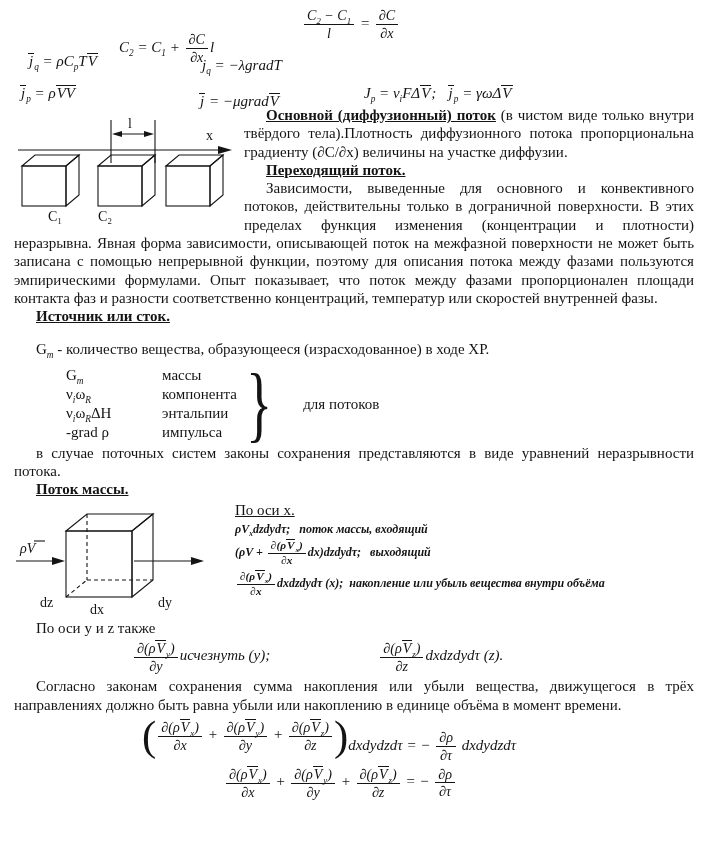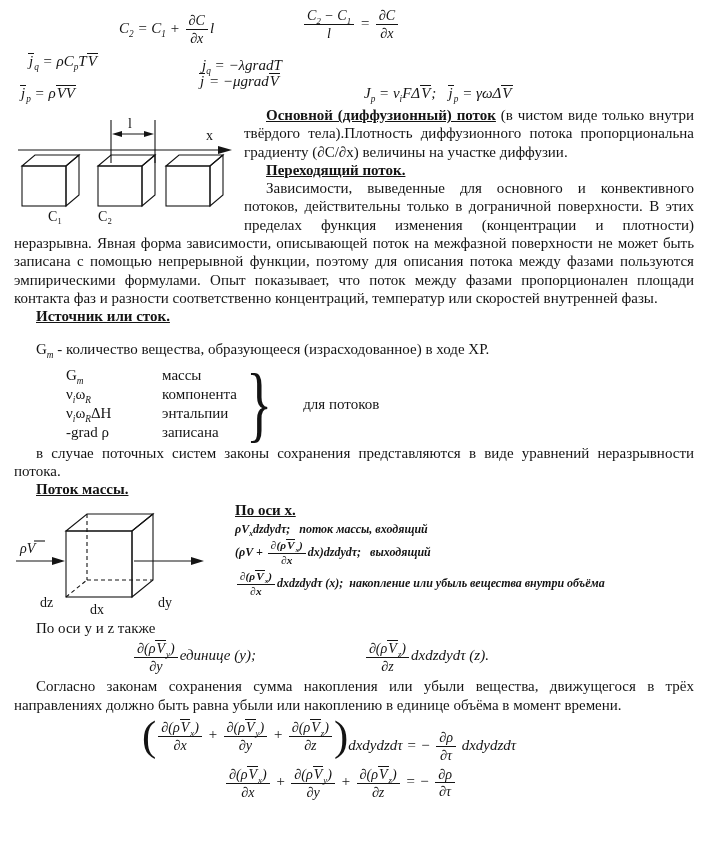--- a/index.html
+++ b/index.html
@@ -23,26 +23,26 @@
   .ov{display:inline-block;border-top:1px solid currentColor;line-height:1.02;padding:0 1px;font-style:italic;}
   .frac{display:inline-flex;flex-direction:column;align-items:center;vertical-align:middle;line-height:1.05;font-size:0.94em;margin:0 2px;}
   .num{border-bottom:1px solid currentColor;padding:0 3px 1px 3px;}
   .den{padding:1px 3px 0 3px;}
   .grp{display:inline-flex;align-items:center;}
   .bigp{font-size:285%;line-height:0.5;font-style:normal;font-weight:400;}
 
   
   .topf{position:relative;height:102px;}
   .topf .formula{position:absolute;}
-  .f1a{left:105px;top:9px;}
+  .f1a{left:105px;top:28px;}
   .f1b{left:288px;top:4px;}
   .f2a{left:14px;top:48px;}
   .f2b{left:188px;top:52px;}
   .f3a{left:6px;top:80px;text-align:right;}
-  .f3b{left:185px;top:68px;}
+  .f3b{left:185px;top:88px;}
   .f3c{left:350px;top:80px;}
 
   
   .diag1{float:left;width:222px;height:114px;margin:4px 8px 2px 0;}
   .diag2{float:left;width:213px;height:114px;margin:2px 8px 2px 0;}
   svg line,svg path,svg rect,svg polyline{stroke:#141414;stroke-width:1.1;fill:none;}
   svg .dash{stroke-dasharray:4 3;}
   svg polygon{fill:#141414;stroke:none;}
   svg text{font-family:"Liberation Serif","DejaVu Serif",serif;font-size:14px;fill:#141414;stroke:none;}
   .clear{clear:both;}
@@ -51,21 +51,21 @@
   .gmline{margin-top:14px;text-indent:22px;}
 
   
   .blist{display:flex;align-items:center;margin:6px 0 0 52px;}
   .bl-grid{display:grid;grid-template-columns:96px auto;line-height:19px;}
   .bl-grid .formula{font-size:15px;}
   .brace{font-size:84px;line-height:0.95;transform:scaleX(0.65);margin:0 2px;font-style:normal;}
   .bl-caption{margin-left:22px;}
 
   
-  .axhead{margin:2px 0 3px 0;font-weight:bold;}
+  .axhead{margin:2px 0 3px 0;}
   .axhead span{text-decoration:underline;}
   .m-line{margin:3px 0;font-size:12px;font-weight:bold;}
   .m1{margin-left:10px;}
   .rowyz{display:flex;gap:108px;margin:3px 0 4px 118px;}
   .finals{margin-top:5px;}
   .fin1{margin-left:128px;margin-bottom:3px;}
   .fin2{margin-left:210px;}
 </style>
 </head>
 <body>
@@ -120,21 +120,21 @@
 
   <div class="blist">
     <div class="bl-grid">
       <span class="formula"><span class="rm">G</span><sub>m</sub></span>
       <span>массы</span>
       <span class="formula"><span class="rm">ν</span><sub>i</sub><span class="rm">ω</span><sub>R</sub></span>
       <span>компонента</span>
       <span class="formula"><span class="rm">ν</span><sub>i</sub><span class="rm">ω</span><sub>R</sub><span class="rm">ΔH</span></span>
       <span>энтальпии</span>
       <span class="formula"><span class="rm">-grad ρ</span></span>
-      <span>записана</span>
+      <span>импульса</span>
     </div>
     <span class="brace">}</span>
     <span class="bl-caption">для потоков</span>
   </div>
 
   <p>в случае поточных систем законы сохранения представляются в виде уравнений неразрывности потока.</p>
   <p class="h"><b>Поток массы.</b></p>
 
   <div>
     <svg class="diag2" viewBox="0 0 213 114">
@@ -156,21 +156,21 @@
     </svg>
     <p class="axhead noind"><span>По оси x.</span></p>
     <div class="formula m-line m1"><span class="it">ρV</span><sub>x</sub><span class="it">dzdydτ;   поток массы, входящий</span></div>
     <div class="formula m-line"><span class="it">(ρV + </span><span class="frac"><span class="num"><span class="it">∂(ρ</span><span class="ov">V</span><sub>x</sub><span class="it">)</span></span><span class="den"><span class="it">∂x</span></span></span><span class="it">dx)dzdydτ;   выходящий</span></div>
     <div class="formula m-line"><span class="frac"><span class="num"><span class="it">∂(ρ</span><span class="ov">V</span><sub>x</sub><span class="it">)</span></span><span class="den"><span class="it">∂x</span></span></span><span class="it">dxdzdydτ (x);  накопление или убыль вещества внутри объёма</span></div>
   </div>
   <div class="clear"></div>
 
   <p>По оси у и z также</p>
   <div class="rowyz">
-    <span class="formula"><span class="frac"><span class="num"><span class="it">∂(ρ</span><span class="ov">V</span><sub>y</sub><span class="it">)</span></span><span class="den"><span class="it">∂y</span></span></span><span class="it">единице (y);</span></span>
+    <span class="formula"><span class="frac"><span class="num"><span class="it">∂(ρ</span><span class="ov">V</span><sub>y</sub><span class="it">)</span></span><span class="den"><span class="it">∂y</span></span></span><span class="it">исчезнуть (y);</span></span>
     <span class="formula"><span class="frac"><span class="num"><span class="it">∂(ρ</span><span class="ov">V</span><sub>z</sub><span class="it">)</span></span><span class="den"><span class="it">∂z</span></span></span><span class="it">dxdzdydτ (z).</span></span>
   </div>
 
   <p>Согласно законам сохранения сумма накопления или убыли вещества, движущегося в трёх направлениях должно быть равна убыли или накоплению в единице объёма в момент времени.</p>
 
   <div class="finals">
     <div class="formula fin1"><span class="grp"><span class="bigp">(</span><span><span class="frac"><span class="num"><span class="it">∂(ρ</span><span class="ov">V</span><sub>x</sub><span class="it">)</span></span><span class="den"><span class="it">∂x</span></span></span><span class="it"> + </span><span class="frac"><span class="num"><span class="it">∂(ρ</span><span class="ov">V</span><sub>y</sub><span class="it">)</span></span><span class="den"><span class="it">∂y</span></span></span><span class="it"> + </span><span class="frac"><span class="num"><span class="it">∂(ρ</span><span class="ov">V</span><sub>z</sub><span class="it">)</span></span><span class="den"><span class="it">∂z</span></span></span></span><span class="bigp">)</span></span><span class="it">dxdydzdτ = − </span><span class="frac"><span class="num"><span class="it">∂ρ</span></span><span class="den"><span class="it">∂τ</span></span></span><span class="it"> dxdydzdτ</span></div>
     <div class="formula fin2"><span class="frac"><span class="num"><span class="it">∂(ρ</span><span class="ov">V</span><sub>x</sub><span class="it">)</span></span><span class="den"><span class="it">∂x</span></span></span><span class="it"> + </span><span class="frac"><span class="num"><span class="it">∂(ρ</span><span class="ov">V</span><sub>y</sub><span class="it">)</span></span><span class="den"><span class="it">∂y</span></span></span><span class="it"> + </span><span class="frac"><span class="num"><span class="it">∂(ρ</span><span class="ov">V</span><sub>z</sub><span class="it">)</span></span><span class="den"><span class="it">∂z</span></span></span><span class="it"> = − </span><span class="frac"><span class="num"><span class="it">∂ρ</span></span><span class="den"><span class="it">∂τ</span></span></span></div>
   </div>
 

